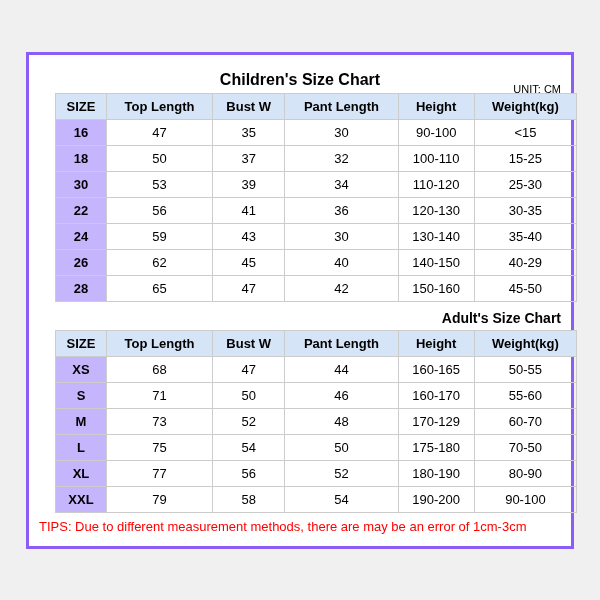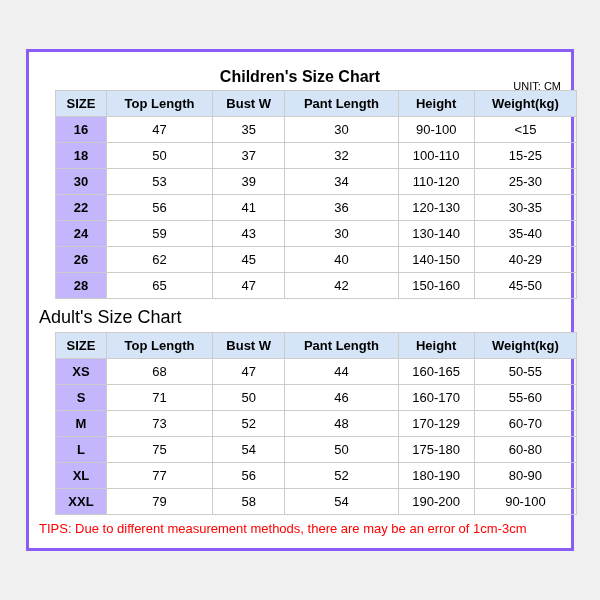--- a/index.html
+++ b/index.html
@@ -54,23 +54,23 @@
       font-weight: bold;
       background: #c4b5fd;
     }
     .tips {
       color: red;
       font-size: 13px;
       text-align: left;
       padding: 6px 0 2px 0;
     }
     .adult-section-title {
-      text-align: left;
-      font-size: 18px;
-      font-weight: normal;
+      text-align: right;
+      font-size: 14px;
+      font-weight: bold;
       padding: 8px 0 4px 0;
     }
   </style>
 </head>
 <body>
 
 <div class="chart-container">
 
   <div class="section-title">
     <span>Children's Size Chart</span>
@@ -185,21 +185,21 @@
           <td>48</td>
           <td>170-129</td>
           <td>60-70</td>
         </tr>
         <tr>
           <td class="size-col">L</td>
           <td>75</td>
           <td>54</td>
           <td>50</td>
           <td>175-180</td>
-          <td>60-80</td>
+          <td>70-50</td>
         </tr>
         <tr>
           <td class="size-col">XL</td>
           <td>77</td>
           <td>56</td>
           <td>52</td>
           <td>180-190</td>
           <td>80-90</td>
         </tr>
         <tr>

